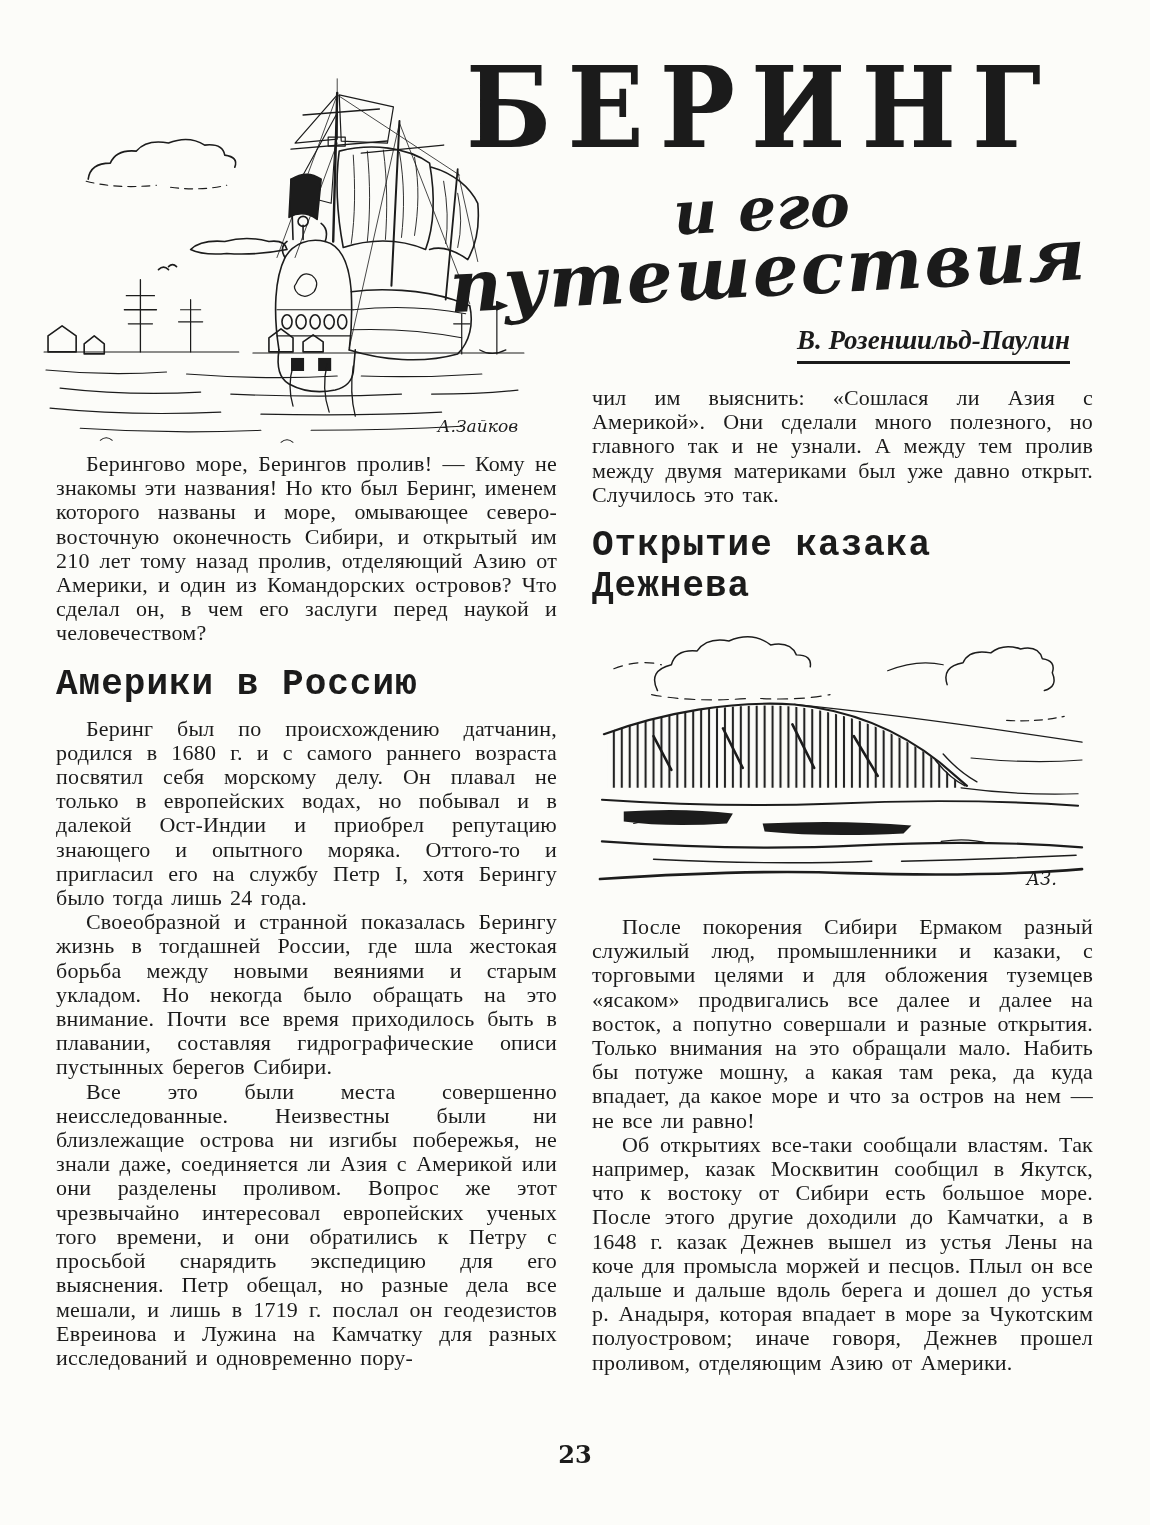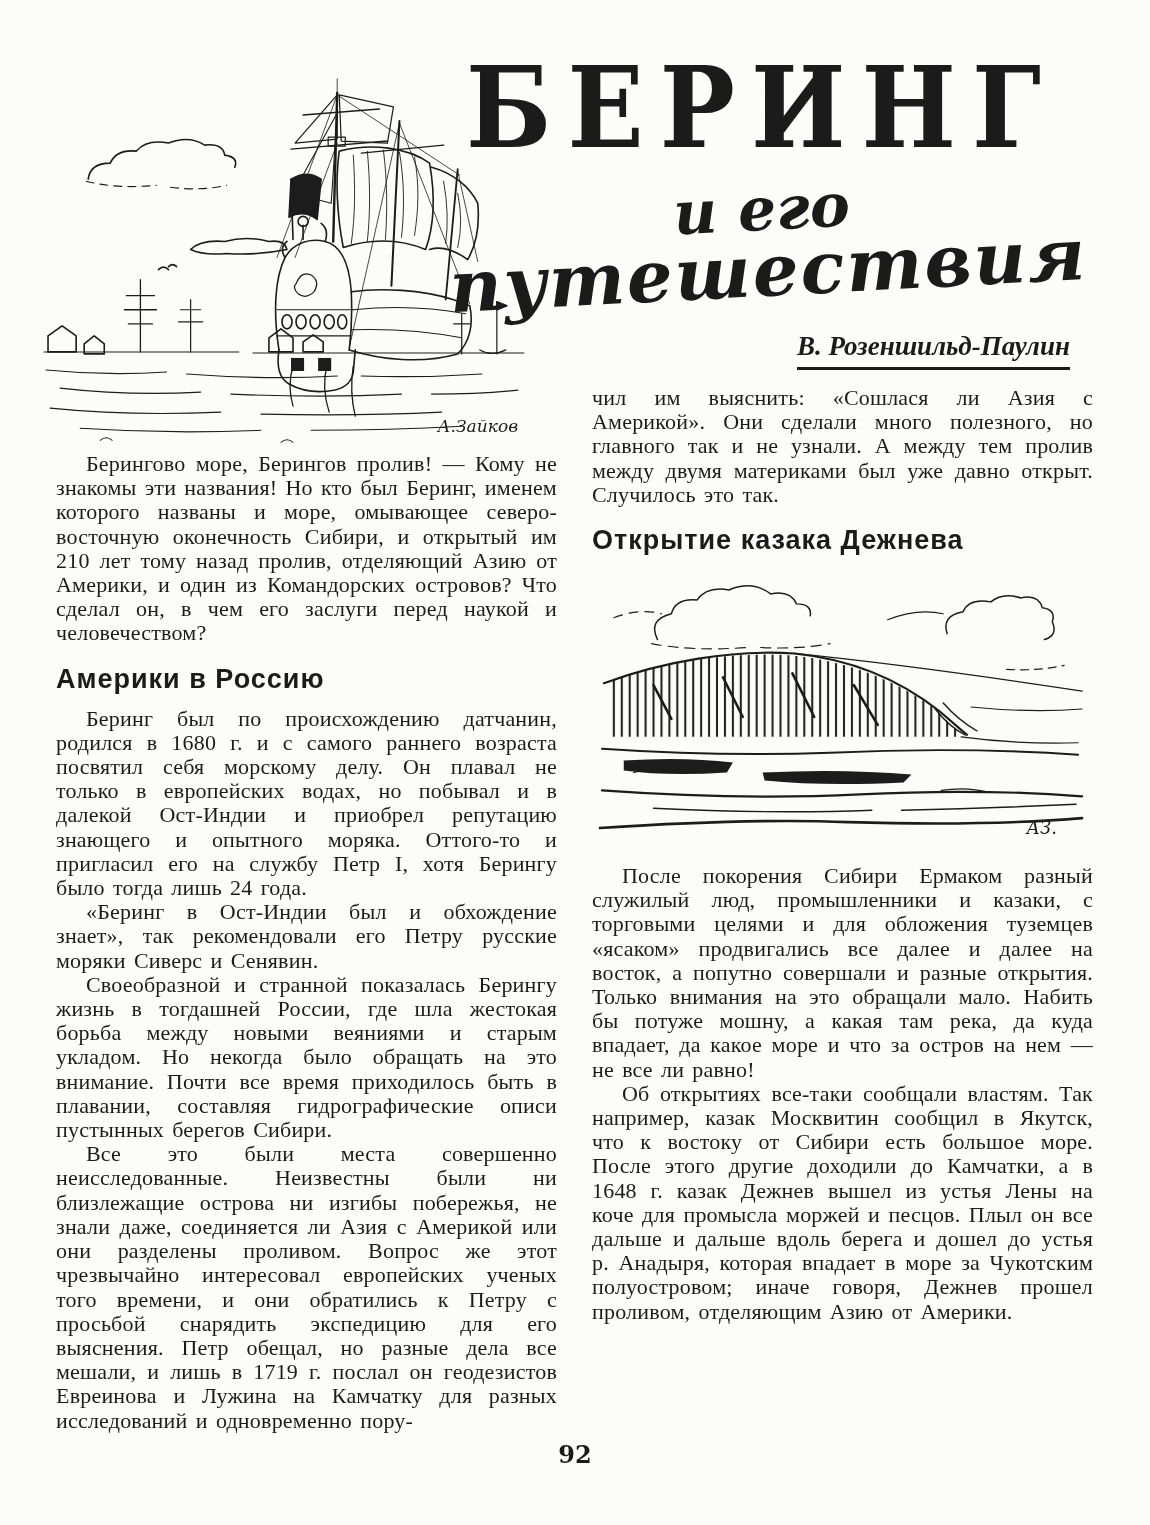--- a/index.html
+++ b/index.html
@@ -23,42 +23,42 @@
     transform:scaleY(1.12);transform-origin:top center;
     white-space:nowrap;
   }
   .title-script{
     font-family:"DejaVu Serif", serif;
     font-style:italic;font-weight:bold;
     text-align:center;white-space:nowrap;
   }
   .title-script.line1{font-size:60px;margin-top:22px;transform:rotate(-3deg);}
   .title-script.line2{font-size:72px;margin-top:-16px;transform:rotate(-3deg);letter-spacing:2px;}
-  .byline{ text-align:right;margin-top:18px;padding-right:4px;}
+  .byline{ text-align:right;margin-top:12px;padding-right:4px;}
   .byline span{
     display:inline-block;
     font-family:"Liberation Serif", serif;
     font-weight:bold;font-style:italic;
     font-size:27px;
     padding-bottom:5px;
     border-bottom:3.5px solid #1b1b1b;
   }
   
   .col{position:absolute;width:501px;}
   .col-left{left:56px;top:452px;}
   .col-right{left:592px;top:386px;}
   p.body{
     margin:0;
     font-size:22px;line-height:24.2px;
     text-align:justify;text-indent:30px;
     letter-spacing:0.2px;word-spacing:2.5px;
   }
   h2.sect{
-    font-family:Liberation Sans, sans-serif;
-    font-size:27px;font-weight:bold;
+    font-family:Liberation Mono, monospace;
+    font-size:36px;font-weight:bold;
     letter-spacing:1px;
     margin:18px 0 12px 0;
   }
   .coast-illo{width:496px;height:268px;margin:10px 0 14px 2px;}
   
   .folio{
     position:absolute;left:0;right:0;top:1440px;
     text-align:center;
     font-size:24px;font-weight:bold;
     font-family:"DejaVu Serif", serif;
@@ -146,21 +146,20 @@
     <div class="title-script line2">путешествия</div>
     <div class="byline">
       <span>В. Розеншильд-Паулин</span>
     </div>
   </div>
 
   <section class="col col-left">
     <p class="body">Берингово море, Берингов пролив! — Кому не знакомы эти названия! Но кто был Беринг, именем которого названы и море, омывающее северо-восточную оконечность Сибири, и открытый им 210 лет тому назад пролив, отделяющий Азию от Америки, и один из Командорских островов? Что сделал он, в чем его заслуги перед наукой и человечеством?</p>
     <h2 class="sect">Америки в Россию</h2>
     <p class="body">Беринг был по происхождению датчанин, родился в 1680 г. и с самого раннего возраста посвятил себя морскому делу. Он плавал не только в европейских водах, но побывал и в далекой Ост-Индии и приобрел репутацию знающего и опытного моряка. Оттого-то и пригласил его на службу Петр I, хотя Берингу было тогда лишь 24 года.</p>
-    <p class="body">«Беринг в Ост-Индии был и обхождение знает», так рекомендовали его Петру русские моряки Сиверс и Сенявин.</p>
     <p class="body">Своеобразной и странной показалась Берингу жизнь в тогдашней России, где шла жестокая борьба между новыми веяниями и старым укладом. Но некогда было обращать на это внимание. Почти все время приходилось быть в плавании, составляя гидрографические описи пустынных берегов Сибири.</p>
     <p class="body">Все это были места совершенно неисследованные. Неизвестны были ни близлежащие острова ни изгибы побережья, не знали даже, соединяется ли Азия с Америкой или они разделены проливом. Вопрос же этот чрезвычайно интересовал европейских ученых того времени, и они обратились к Петру с просьбой снарядить экспедицию для его выяснения. Петр обещал, но разные дела все мешали, и лишь в 1719 г. послал он геодезистов Евреинова и Лужина на Камчатку для разных исследований и одновременно пору-</p>
   </section>
 
   <section class="col col-right">
     <p class="body" style="text-indent:0">чил им выяснить: «Сошлася ли Азия с Америкой». Они сделали много полезного, но главного так и не узнали. А между тем пролив между двумя материками был уже давно открыт. Случилось это так.</p>
     <h2 class="sect">Открытие казака Дежнева</h2>
 
     <div>
       <svg class="coast-illo" viewBox="0 0 500 270">
@@ -196,15 +195,15 @@
           <path d="M40,196 q20,-6 36,0 M350,214 q26,-4 48,2" stroke-width="1.2"></path>
         </g>
         <text class="sig" x="436" y="258" font-size="18" font-style="italic" fill="#1c1c1c">АЗ.</text>
       </svg>
     </div>
 
     <p class="body">После покорения Сибири Ермаком разный служилый люд, промышленники и казаки, с торговыми целями и для обложения туземцев «ясаком» продвигались все далее и далее на восток, а попутно совершали и разные открытия. Только внимания на это обращали мало. Набить бы потуже мошну, а какая там река, да куда впадает, да какое море и что за остров на нем — не все ли равно!</p>
     <p class="body">Об открытиях все-таки сообщали властям. Так например, казак Москвитин сообщил в Якутск, что к востоку от Сибири есть большое море. После этого другие доходили до Камчатки, а в 1648 г. казак Дежнев вышел из устья Лены на коче для промысла моржей и песцов. Плыл он все дальше и дальше вдоль берега и дошел до устья р. Анадыря, которая впадает в море за Чукотским полуостровом; иначе говоря, Дежнев прошел проливом, отделяющим Азию от Америки.</p>
   </section>
 
-  <div class="folio">92</div>
+  <div class="folio">23</div>
 
 </div>
 
 </body></html>

